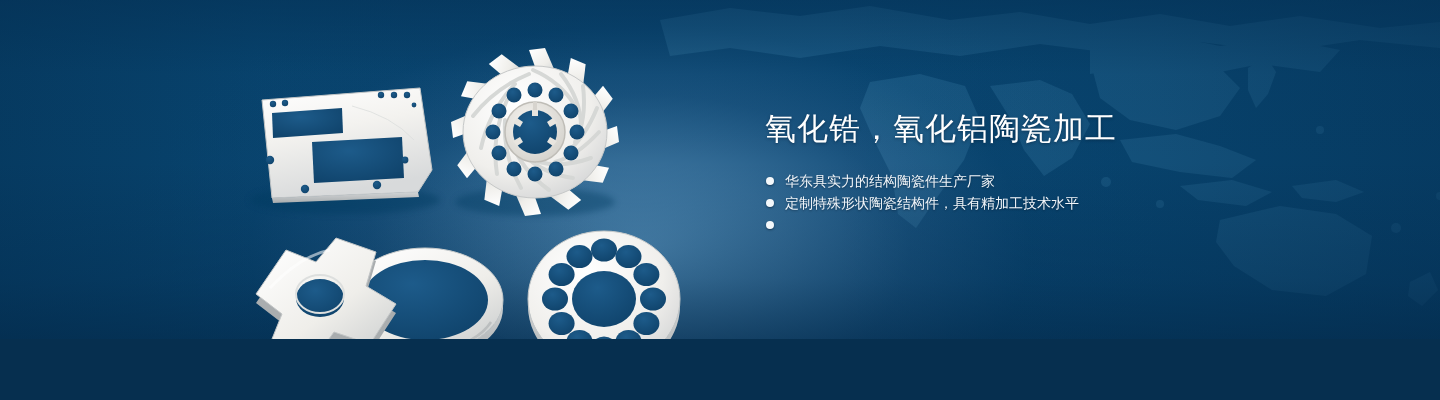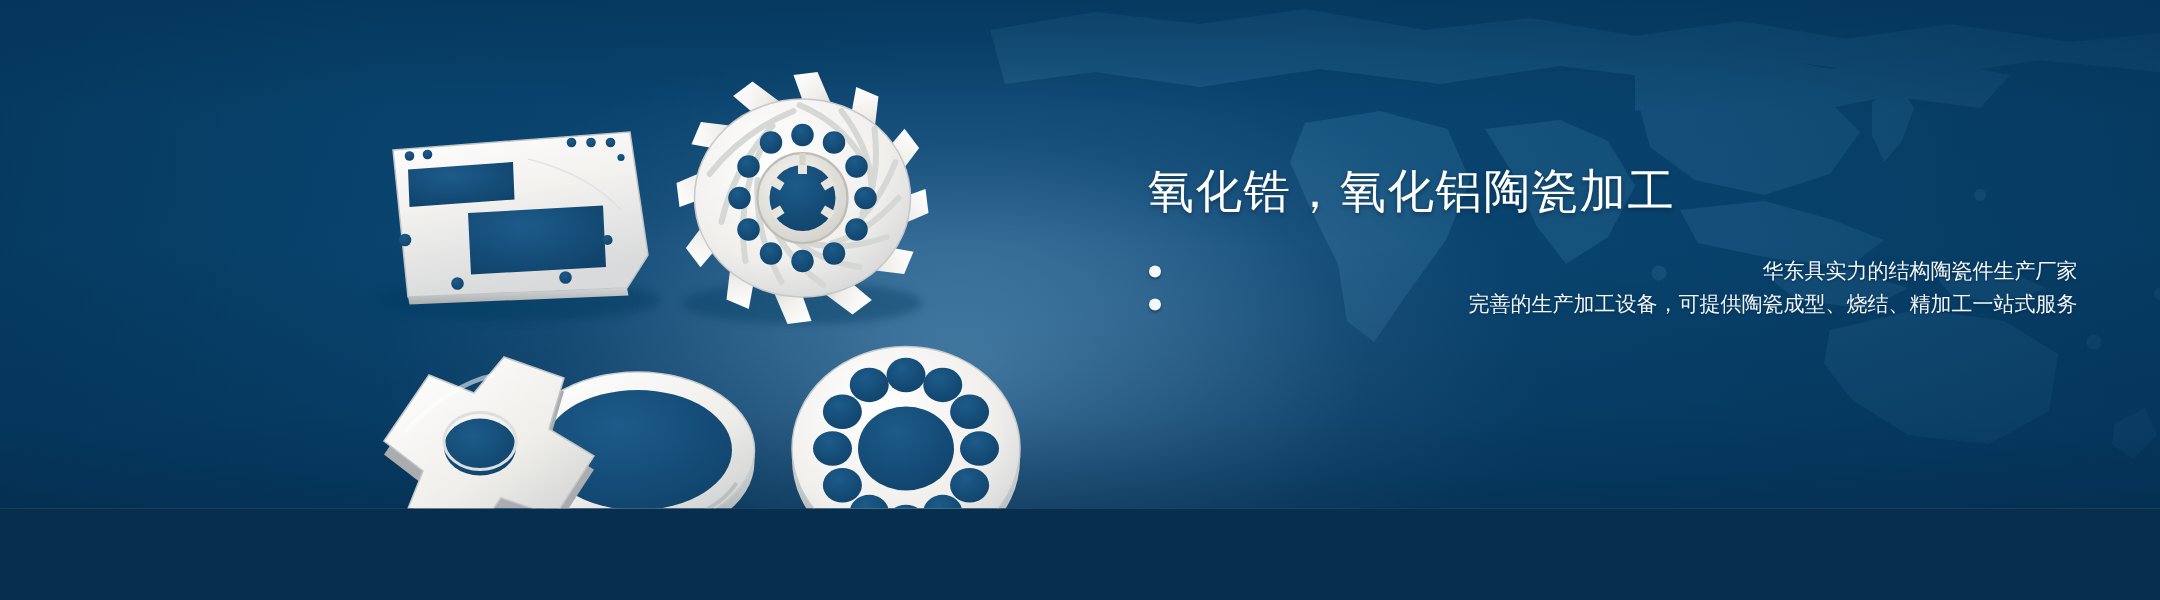--- a/index.html
+++ b/index.html
@@ -9,21 +9,21 @@
   }
   body {
     font-family: "DejaVu Sans", "Liberation Sans", sans-serif;
   }
 
   .banner {
     position: relative;
     width: 1440px;
     height: 339px;
     overflow: hidden;
-    background: #737373;
+    background: #701a75;
   }
 
   
   .bg-base {
     position: absolute;
     inset: 0;
     background: #084570;
   }
   .bg-glow {
     position: absolute;
@@ -86,21 +86,20 @@
     letter-spacing: 1px;
     font-weight: 400;
     margin: 0 0 22px 0;
     text-shadow: 0 1px 3px rgba(0,20,40,0.45);
     white-space: nowrap;
   }
   .bullets {
     list-style: none;
     margin: 0;
     padding: 0;
-    text-align: right;
   }
   .bullet {
     position: relative;
     color: #f2f6fa;
     font-size: 14px;
     line-height: 22px;
     padding-left: 20px;
     white-space: nowrap;
     text-shadow: 0 1px 2px rgba(0,18,36,0.45);
   }
@@ -358,18 +357,21 @@
   <div class="copy">
     <h1 class="headline">氧化锆，氧化铝陶瓷加工</h1>
 
     <ul class="bullets">
       <li class="bullet">
         <span class="dot"></span>
         <span>华东具实力的结构陶瓷件生产厂家</span>
       </li>
       <li class="bullet">
         <span class="dot"></span>
-        <span>完善的生产加工设备，可提供陶瓷成型、烧结、精加工一站式服务</span>
+        <span>定制特殊形状陶瓷结构件，具有精加工技术水平</span>
+      </li>
+      <li class="bullet">
+        <span class="dot"></span>
       </li>
     </ul>
   </div>
 
 </div>
 
 </body></html>

